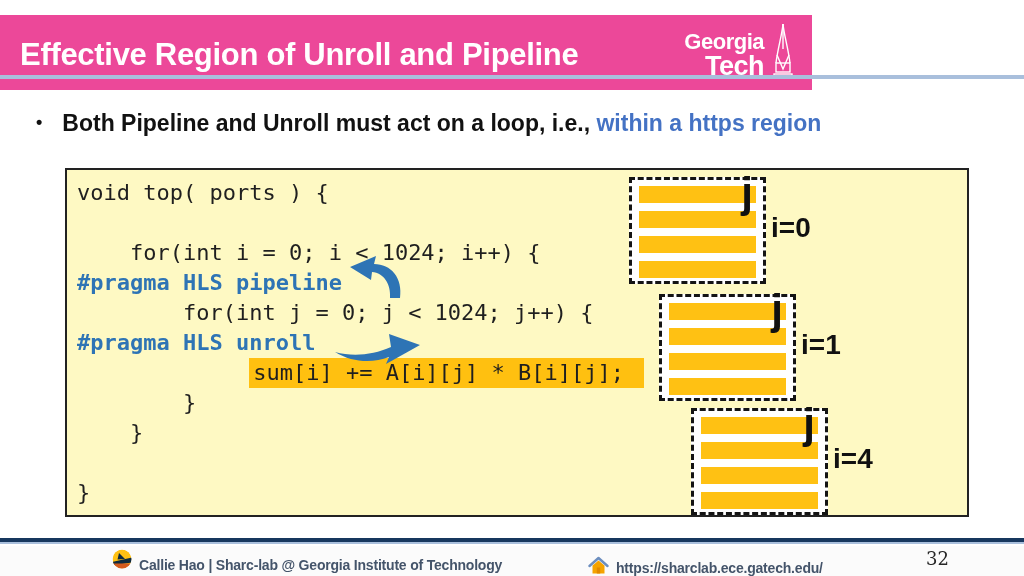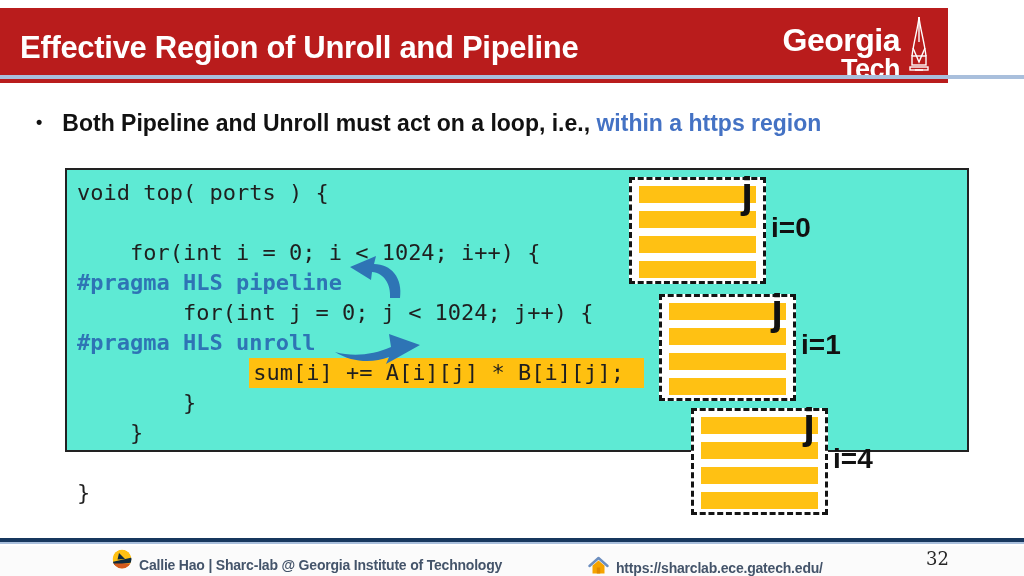--- a/index.html
+++ b/index.html
@@ -1,41 +1,41 @@
 <!DOCTYPE html>
 <html><head>
 <meta charset="utf-8">
 <style>
   * { margin: 0; padding: 0; box-sizing: border-box; }
   html, body { width: 1024px; height: 576px; background: #fff; }
   body { font-family: "Liberation Sans", sans-serif; }
   .slide { position: relative; width: 1024px; height: 576px; background: #ffffff; overflow: hidden; }
 
   
-  .title-bar { position: absolute; left: 0; top: 8px; width: 948px; height: 75px; background: #b91c1c; }
+  .title-bar { position: absolute; left: 0; top: 15px; width: 812px; height: 75px; background: #ec4899; }
   .title-text {
     position: absolute; left: 20px; top: 22px; color: #ffffff;
     font-size: 31px; font-weight: bold; letter-spacing: -0.3px;
   }
   .header-rule { position: absolute; left: 0; top: 75px; width: 1024px; height: 4px; background: #A9BFDC; }
   .gt-logo { position: absolute; right: 14px; top: 8px; display: flex; align-items: flex-start; }
   .gt-text { text-align: right; color: #fff; font-weight: bold; line-height: 1.0; margin-top: 8px; }
-  .gt-line1 { font-size: 32px; letter-spacing: -0.5px; }
+  .gt-line1 { font-size: 22px; letter-spacing: -0.5px; }
   .gt-line2 { font-size: 27px; letter-spacing: -0.5px; }
   .gt-tower { margin-left: 4px; }
 
   
   .bullet-row { position: absolute; left: 36px; top: 110px; width: 960px; font-size: 23px; font-weight: bold; color: #111; }
   .bullet-dot { display: inline-block; font-size: 18px; vertical-align: 3px; margin-right: 20px; }
   .bullet-blue { color: #4472C4; }
 
   
   .code-panel {
-    position: absolute; left: 65px; top: 168px; width: 904px; height: 284px;
-    background: #5eead4; border: 2px solid #222; 
+    position: absolute; left: 65px; top: 168px; width: 904px; height: 349px;
+    background: #fef9c3; border: 2px solid #222; 
   }
   .code-lines { position: absolute; left: 10px; top: 8px; right: 4px; }
   .code-line {
     font-family: "DejaVu Sans Mono", monospace; font-size: 22px; line-height: 30px;
     height: 30px; white-space: pre; color: #1f1f1f;
   }
   .code-line.pragma { color: #2E74B5; font-weight: bold; }
   .hl { background: #FFC010; padding: 2px 20px 3px 4px; }
 
   .arrow-svg { position: absolute; }

